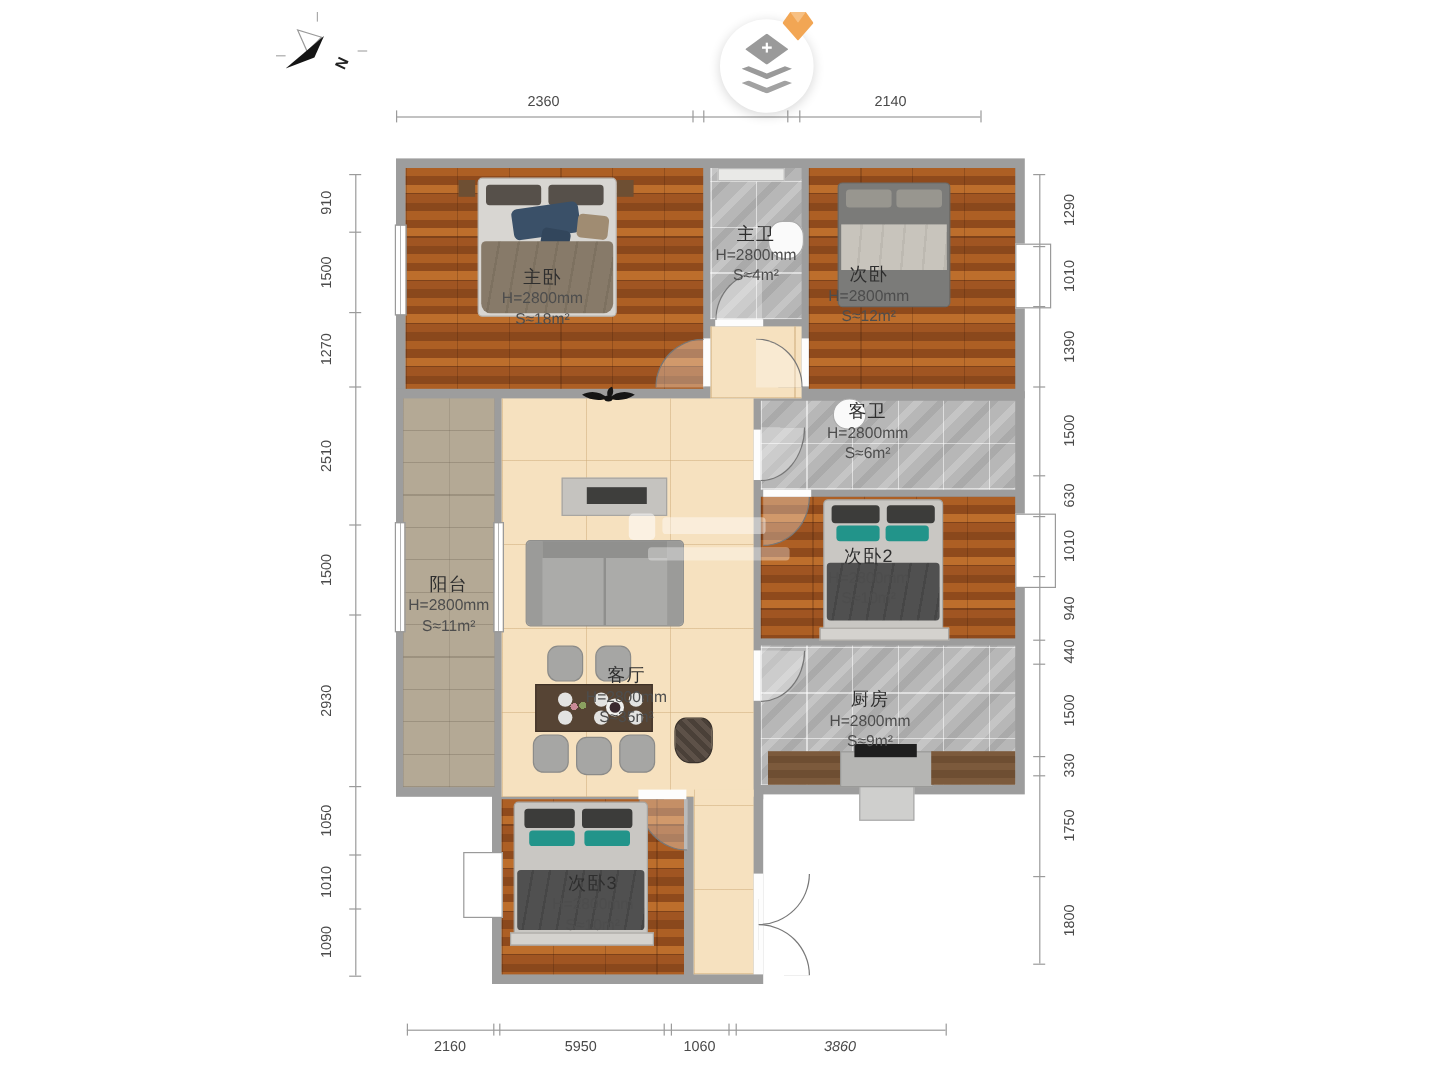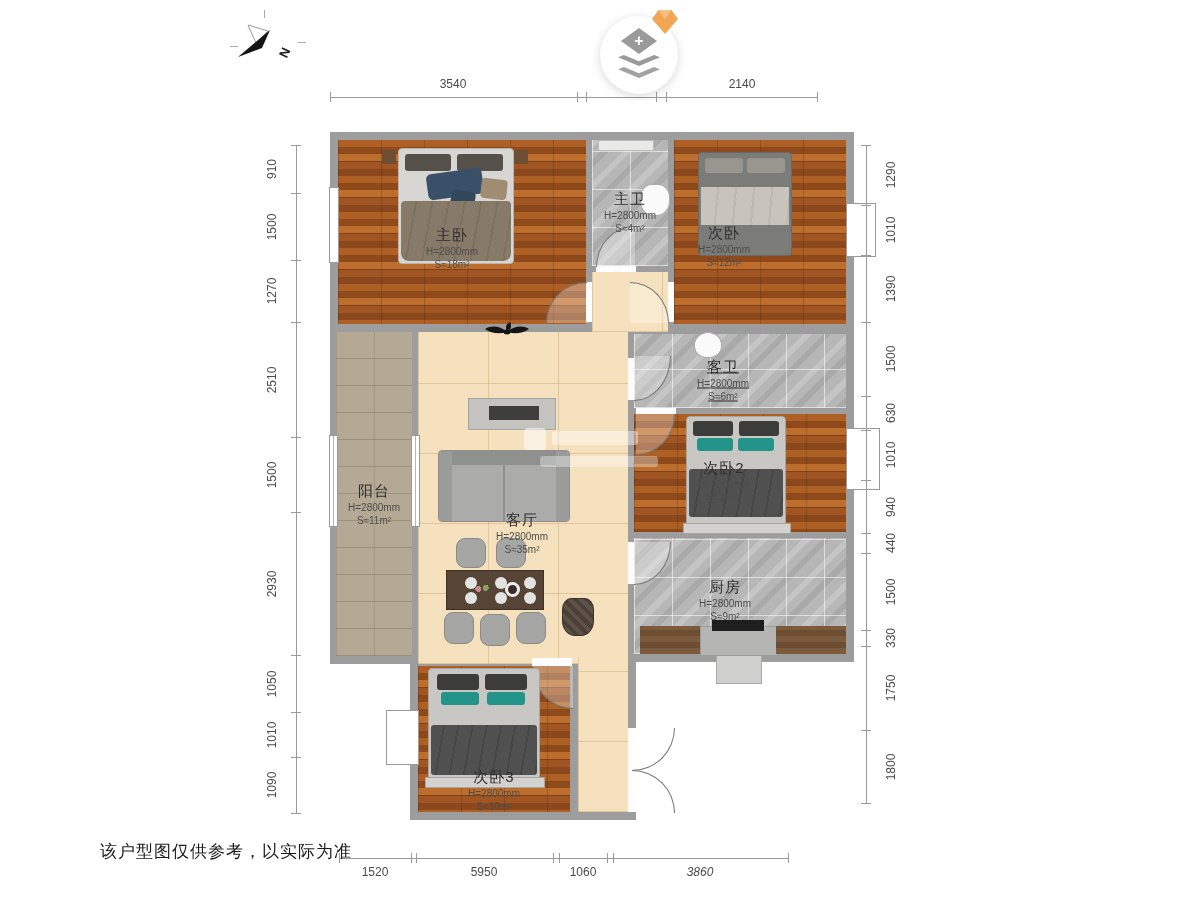--- a/index.html
+++ b/index.html
@@ -26,21 +26,21 @@
     repeating-linear-gradient(0deg, rgba(95,85,70,.28) 0 1px, transparent 1px 27px),
     repeating-linear-gradient(90deg, rgba(95,85,70,.18) 0 1px, transparent 1px 38px),
     #b4a995;}
   .gap{position:absolute;background:#fdfdfd;z-index:3;}
   .win{position:absolute;background:linear-gradient(90deg,#fff 0 45%,#b5b5b5 45% 55%,#fff 55%);border:1px solid #9a9a9a;z-index:3;}
   .bay{position:absolute;background:#fff;border:1.5px solid #9a9a9a;z-index:3;}
   .arc{position:absolute;z-index:4;background:rgba(255,255,255,.30);}
   .fur{position:absolute;z-index:4;}
   .rlabel{position:absolute;transform:translate(-50%,-50%);text-align:center;z-index:5;color:#2e2e2e;white-space:nowrap;}
   .rlabel .nm{font-size:15px;font-weight:500;letter-spacing:1px;}
-  .rlabel .sub{font-size:10px;color:#4d4d4d;line-height:1.3;}
+  .rlabel .sub{font-size:13px;color:#4d4d4d;line-height:1.3;}
   .rule{position:absolute;background:#9b9b9b;z-index:7;}
   .tick{position:absolute;background:#9b9b9b;z-index:7;}
   .dimh{position:absolute;transform:translate(-50%,-50%);font-size:12px;color:#4a4a4a;white-space:nowrap;z-index:7;}
   .dimv{position:absolute;transform:translate(-50%,-50%) rotate(-90deg);font-size:12px;color:#4a4a4a;white-space:nowrap;z-index:7;}
   .chair{position:absolute;background:#a6a6a4;border:1.5px solid #8b8b89;border-radius:9px;}
   .plate{position:absolute;background:#e3e3e1;border-radius:50%;width:12px;height:12px;}
   .wm{position:absolute;z-index:6;}
 </style>
 </head>
 <body>
@@ -182,75 +182,75 @@
   <div class="rlabel" style="left:630px;top:212px;">
     <div class="nm">主卫</div>
     <div class="sub">H=2800mm</div>
     <div class="sub">S≈4m²</div>
   </div>
   <div class="rlabel" style="left:724px;top:246px;">
     <div class="nm">次卧</div>
     <div class="sub">H=2800mm</div>
     <div class="sub">S≈12m²</div>
   </div>
-  <div class="rlabel" style="left:723px;top:380px;text-decoration:underline;">
+  <div class="rlabel" style="left:723px;top:360px;">
     <div class="nm">客卫</div>
     <div class="sub">H=2800mm</div>
     <div class="sub">S≈6m²</div>
   </div>
   <div class="rlabel" style="left:724px;top:481px;">
     <div class="nm">次卧2</div>
     <div class="sub">H=2800mm</div>
     <div class="sub">S≈10m²</div>
   </div>
   <div class="rlabel" style="left:725px;top:600px;">
     <div class="nm">厨房</div>
     <div class="sub">H=2800mm</div>
     <div class="sub">S≈9m²</div>
   </div>
   <div class="rlabel" style="left:374px;top:504px;">
     <div class="nm">阳台</div>
     <div class="sub">H=2800mm</div>
     <div class="sub">S≈11m²</div>
   </div>
-  <div class="rlabel" style="left:522px;top:533px;">
+  <div class="rlabel" style="left:522px;top:580px;">
     <div class="nm">客厅</div>
     <div class="sub">H=2800mm</div>
     <div class="sub">S≈35m²</div>
   </div>
-  <div class="rlabel" style="left:494px;top:790px;">
+  <div class="rlabel" style="left:494px;top:753px;">
     <div class="nm">次卧3</div>
     <div class="sub">H=2800mm</div>
     <div class="sub">S≈10m²</div>
   </div>
 
   <div class="wm" style="left:524px;top:428px;width:22px;height:22px;background:rgba(255,255,255,.55);border-radius:4px;"></div>
   <div class="wm" style="left:552px;top:431px;width:86px;height:14px;background:rgba(255,255,255,.42);border-radius:3px;"></div>
   <div class="wm" style="left:540px;top:456px;width:118px;height:11px;background:rgba(255,255,255,.34);border-radius:3px;"></div>
 
   <div class="rule" style="left:330px;top:97px;width:487px;height:1px;"></div>
   <div class="tick" style="left:330px;top:92px;width:1px;height:10px;"></div>
   <div class="tick" style="left:577px;top:92px;width:1px;height:10px;"></div>
   <div class="tick" style="left:586px;top:92px;width:1px;height:10px;"></div>
   <div class="tick" style="left:656px;top:92px;width:1px;height:10px;"></div>
   <div class="tick" style="left:666px;top:92px;width:1px;height:10px;"></div>
   <div class="tick" style="left:817px;top:92px;width:1px;height:10px;"></div>
-  <span class="dimh" style="left:453px;top:84px;">3540</span>
+  <span class="dimh" style="left:453px;top:84px;">2360</span>
   <span class="dimh" style="left:742px;top:84px;">2140</span>
 
   <div class="rule" style="left:339px;top:858px;width:449px;height:1px;"></div>
   <div class="tick" style="left:339px;top:853px;width:1px;height:10px;"></div>
   <div class="tick" style="left:411px;top:853px;width:1px;height:10px;"></div>
   <div class="tick" style="left:416px;top:853px;width:1px;height:10px;"></div>
   <div class="tick" style="left:553px;top:853px;width:1px;height:10px;"></div>
   <div class="tick" style="left:559px;top:853px;width:1px;height:10px;"></div>
   <div class="tick" style="left:607px;top:853px;width:1px;height:10px;"></div>
   <div class="tick" style="left:613px;top:853px;width:1px;height:10px;"></div>
   <div class="tick" style="left:788px;top:853px;width:1px;height:10px;"></div>
-  <span class="dimh" style="left:375px;top:872px;">1520</span>
+  <span class="dimh" style="left:375px;top:872px;">2160</span>
   <span class="dimh" style="left:484px;top:872px;">5950</span>
   <span class="dimh" style="left:583px;top:872px;">1060</span>
   <span class="dimh" style="left:700px;top:872px;font-style:italic;">3860</span>
 
   <div class="rule" style="left:296px;top:145px;width:1px;height:668px;"></div>
   <div class="tick" style="left:291px;top:145px;width:10px;height:1px;"></div>
   <div class="tick" style="left:291px;top:193px;width:10px;height:1px;"></div>
   <div class="tick" style="left:291px;top:260px;width:10px;height:1px;"></div>
   <div class="tick" style="left:291px;top:322px;width:10px;height:1px;"></div>
   <div class="tick" style="left:291px;top:437px;width:10px;height:1px;"></div>
@@ -316,15 +316,14 @@
       <div class="abs" style="left:21px;top:12px;width:36px;height:26px;background:#9a9a9a;clip-path:polygon(50% 0,100% 50%,50% 100%,0 50%);display:flex;align-items:center;justify-content:center;">
         <span style="color:#fff;font-size:16px;font-weight:bold;line-height:1;">+</span>
       </div>
     </div>
     <div class="abs" style="left:52px;top:-6px;width:26px;height:24px;">
       <div class="abs" style="left:0;top:0;width:26px;height:24px;background:#f2a654;clip-path:polygon(25% 0,75% 0,100% 38%,50% 100%,0 38%);"></div>
       <div class="abs" style="left:0;top:0;width:26px;height:10px;background:#f7c083;clip-path:polygon(25% 0,50% 90%,75% 0);"></div>
     </div>
   </div>
 
-  <div class="abs" style="left:100px;top:840px;font-size:17px;color:#1a1a1a;letter-spacing:1px;z-index:7;">该户型图仅供参考，以实际为准</div>
 
 </div>
 
 </body></html>

